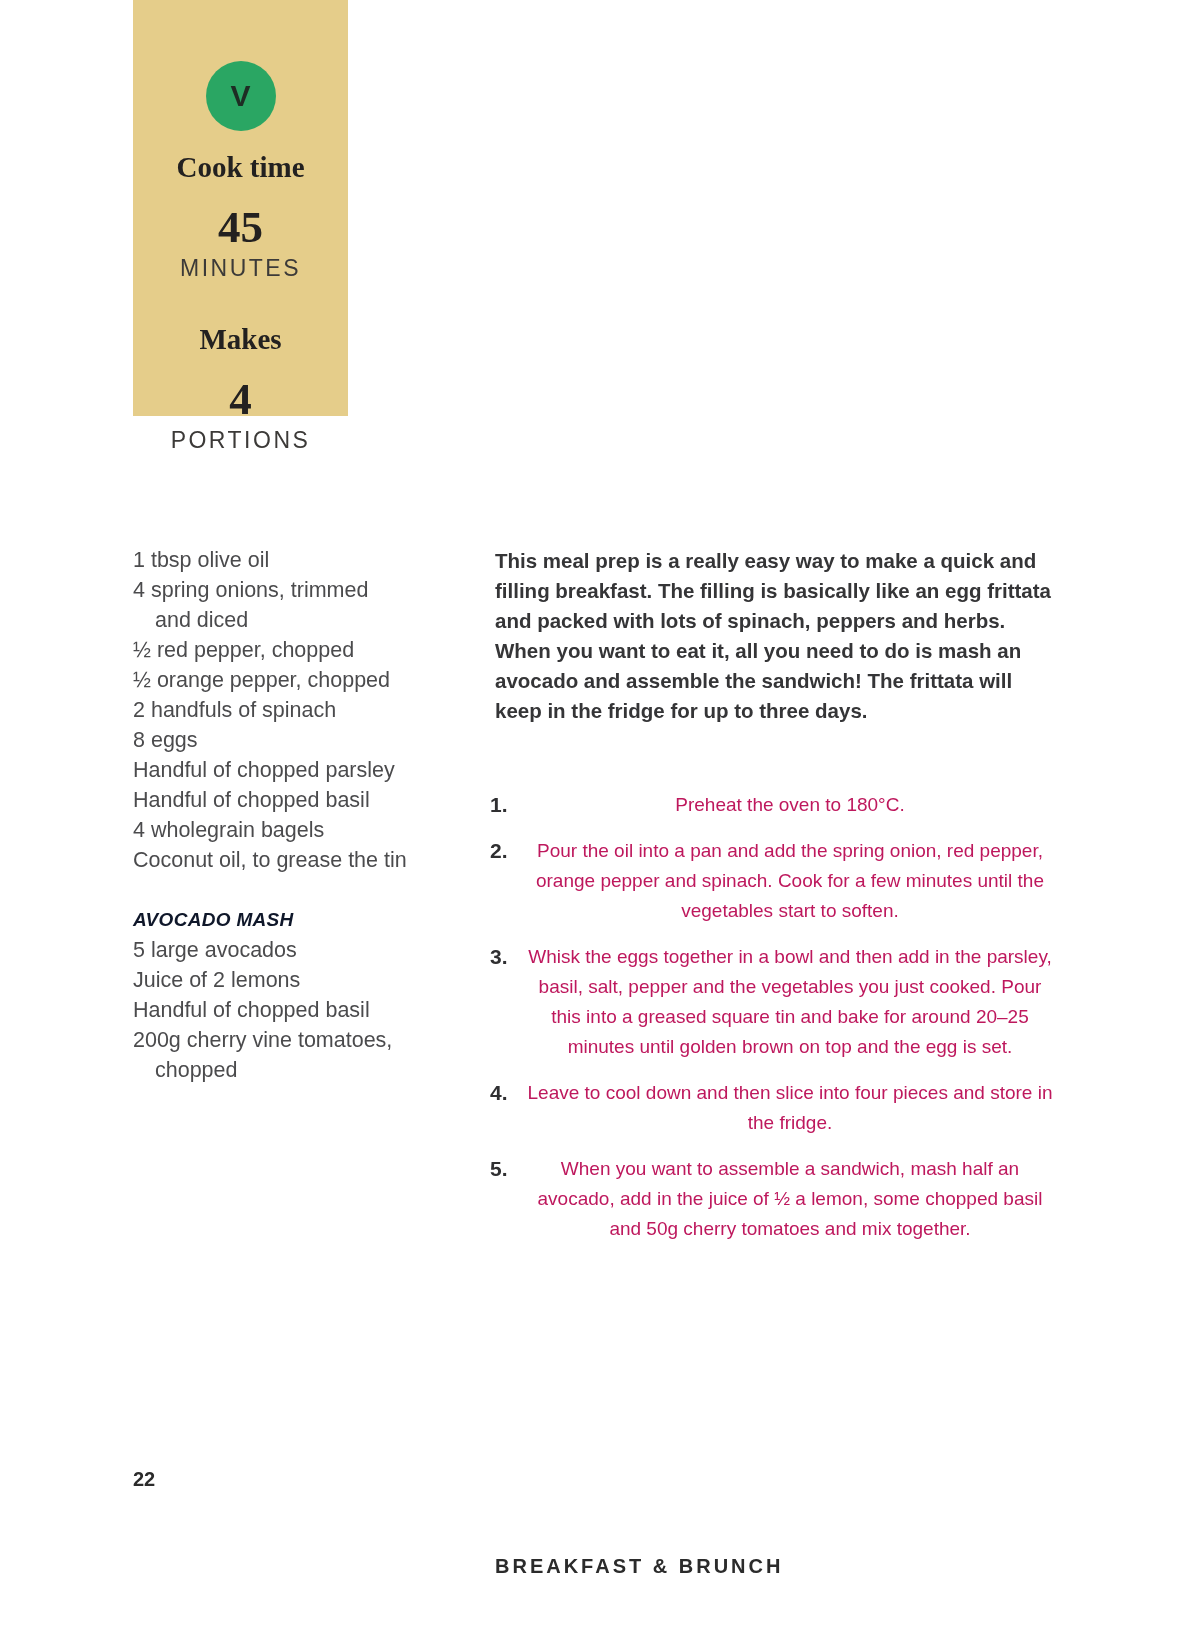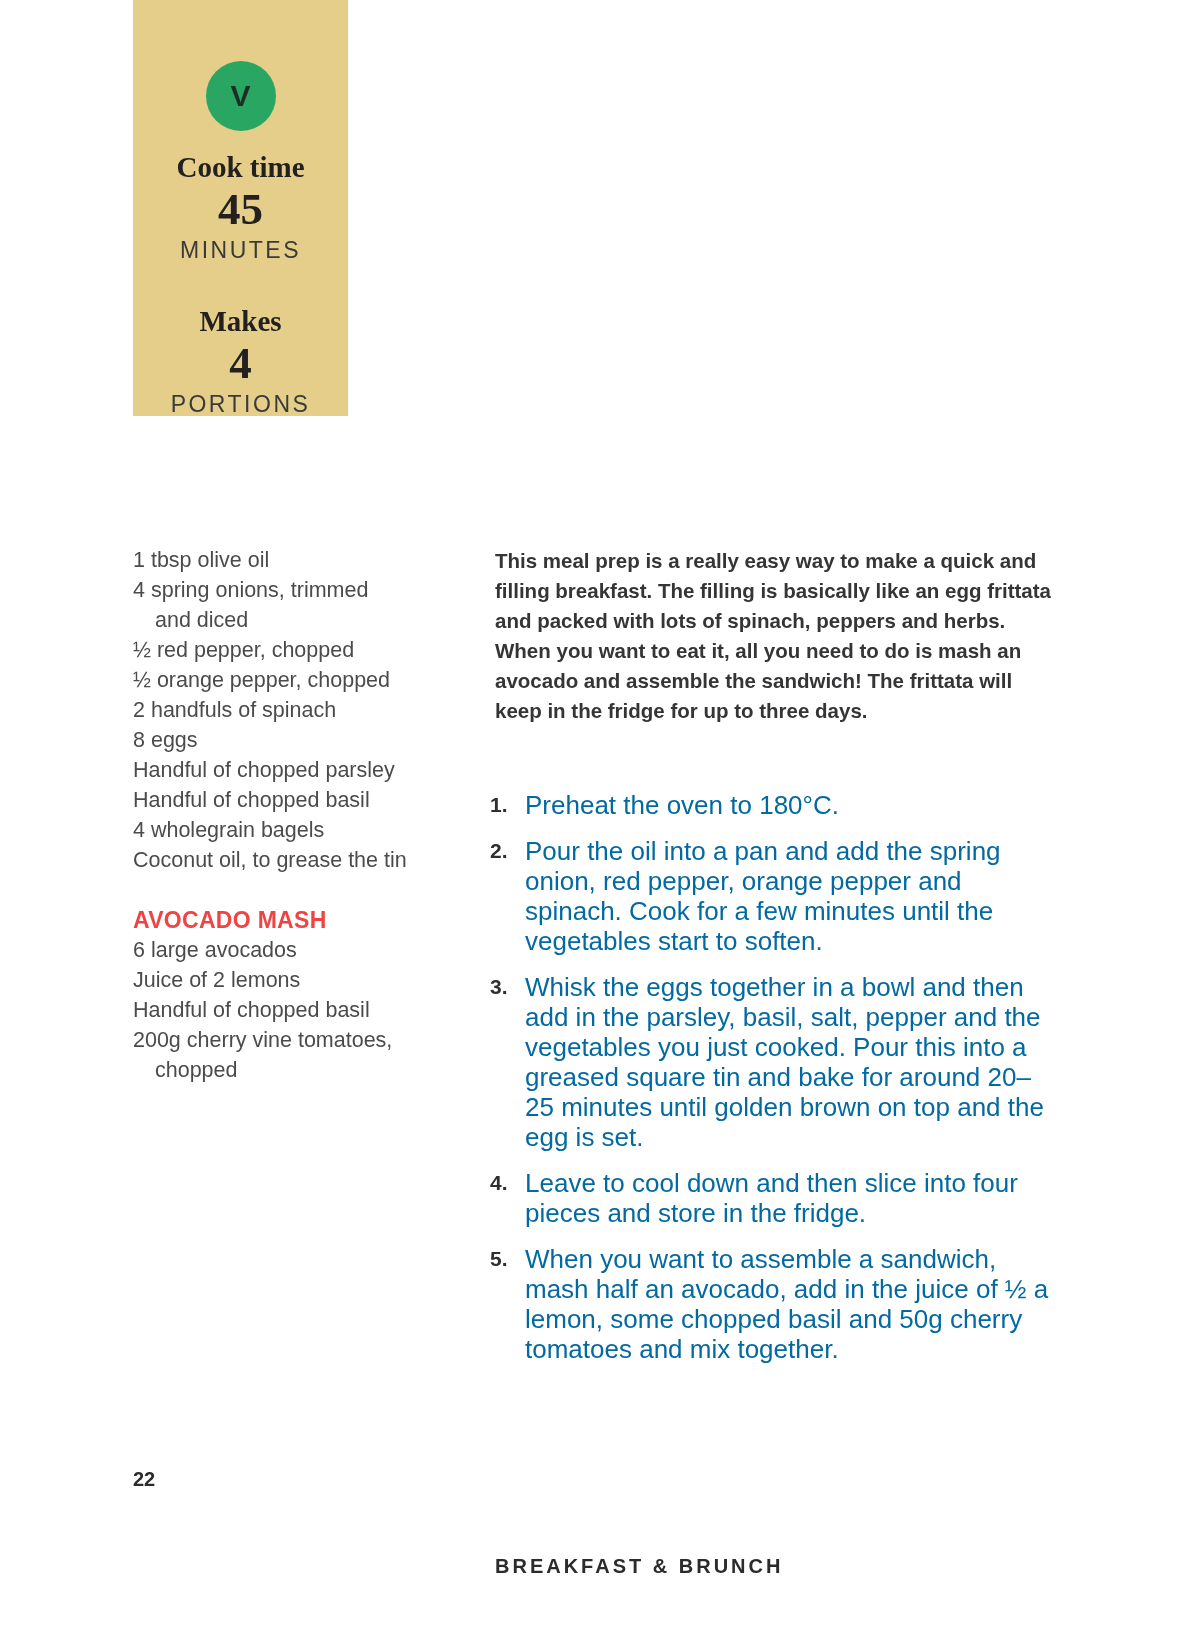--- a/index.html
+++ b/index.html
@@ -39,21 +39,21 @@
     color: #232120;
     line-height: 1.1;
     font-family: Liberation Serif, serif;
   }
   .info-label.makes { margin-top: 42px; }
   .big-num {
     font-family: "Liberation Serif", serif;
     font-size: 45px; font-weight: 700;
     color: #232120;
     line-height: 1.0;
-    margin-top: 3px;
+    margin-top: 21px;
   }
   .info-unit {
     font-size: 23px;
     letter-spacing: 2.5px;
     color: #3c3a38;
     margin-top: 5px;
   }
 
   
   .title {
@@ -73,25 +73,26 @@
     left: 133px; top: 545px;
     width: 330px;
     font-size: 21.5px;
     line-height: 30px;
     color: #4b4b4d;
   }
   .ing-line { white-space: nowrap; }
   .ing-line.indent { padding-left: 22px; }
   .mash-heading {
     margin-top: 30px;
-    font-size: 23px;
-    font-weight: 700;
-    line-height: 30px;
-    color: #ef4444;
+    font-size: 19px;
+    font-weight: 700;
+    line-height: 30px;
+    color: #0f172a;
     letter-spacing: 0.3px;
+    font-style: italic;
   }
 
   
   .intro {
     position: absolute;
     left: 495px; top: 546px;
     width: 565px;
     font-size: 20.5px;
     font-weight: 700;
     line-height: 30px;
@@ -112,23 +113,24 @@
   .step-num {
     flex: none;
     width: 35px;
     font-size: 21px;
     font-weight: 700;
     line-height: 30px;
     color: #2f2f31;
   }
   .step-text {
     width: 530px;
-    font-size: 26px;
-    line-height: 30px;
-    color: #0369a1;
+    font-size: 19px;
+    line-height: 30px;
+    color: #be185d;
+    text-align: center;
   }
 
   
   .page-number {
     position: absolute;
     left: 133px; top: 1468px;
     font-size: 20px; font-weight: 700;
     color: #2b2b2b;
   }
   .section-title {
@@ -166,21 +168,21 @@
         <div class="ing-line">½ orange pepper, chopped</div>
         <div class="ing-line">2 handfuls of spinach</div>
         <div class="ing-line">8 eggs</div>
         <div class="ing-line">Handful of chopped parsley</div>
         <div class="ing-line">Handful of chopped basil</div>
         <div class="ing-line">4 wholegrain bagels</div>
         <div class="ing-line">Coconut oil, to grease the tin</div>
       </div>
     <h2 class="mash-heading">AVOCADO MASH</h2>
     <div>
-        <div class="ing-line">6 large avocados</div>
+        <div class="ing-line">5 large avocados</div>
         <div class="ing-line">Juice of 2 lemons</div>
         <div class="ing-line">Handful of chopped basil</div>
         <div class="ing-line">200g cherry vine tomatoes,</div>
         <div class="ing-line indent">chopped</div>
       </div>
   </section>
 
   <p class="intro">This meal prep is a really easy way to make a quick and filling breakfast. The filling is basically like an egg frittata and packed with lots of spinach, peppers and herbs. When you want to eat it, all you need to do is mash an avocado and assemble the sandwich! The frittata will keep in the fridge for up to three days.</p>
 
   <ol class="steps">

